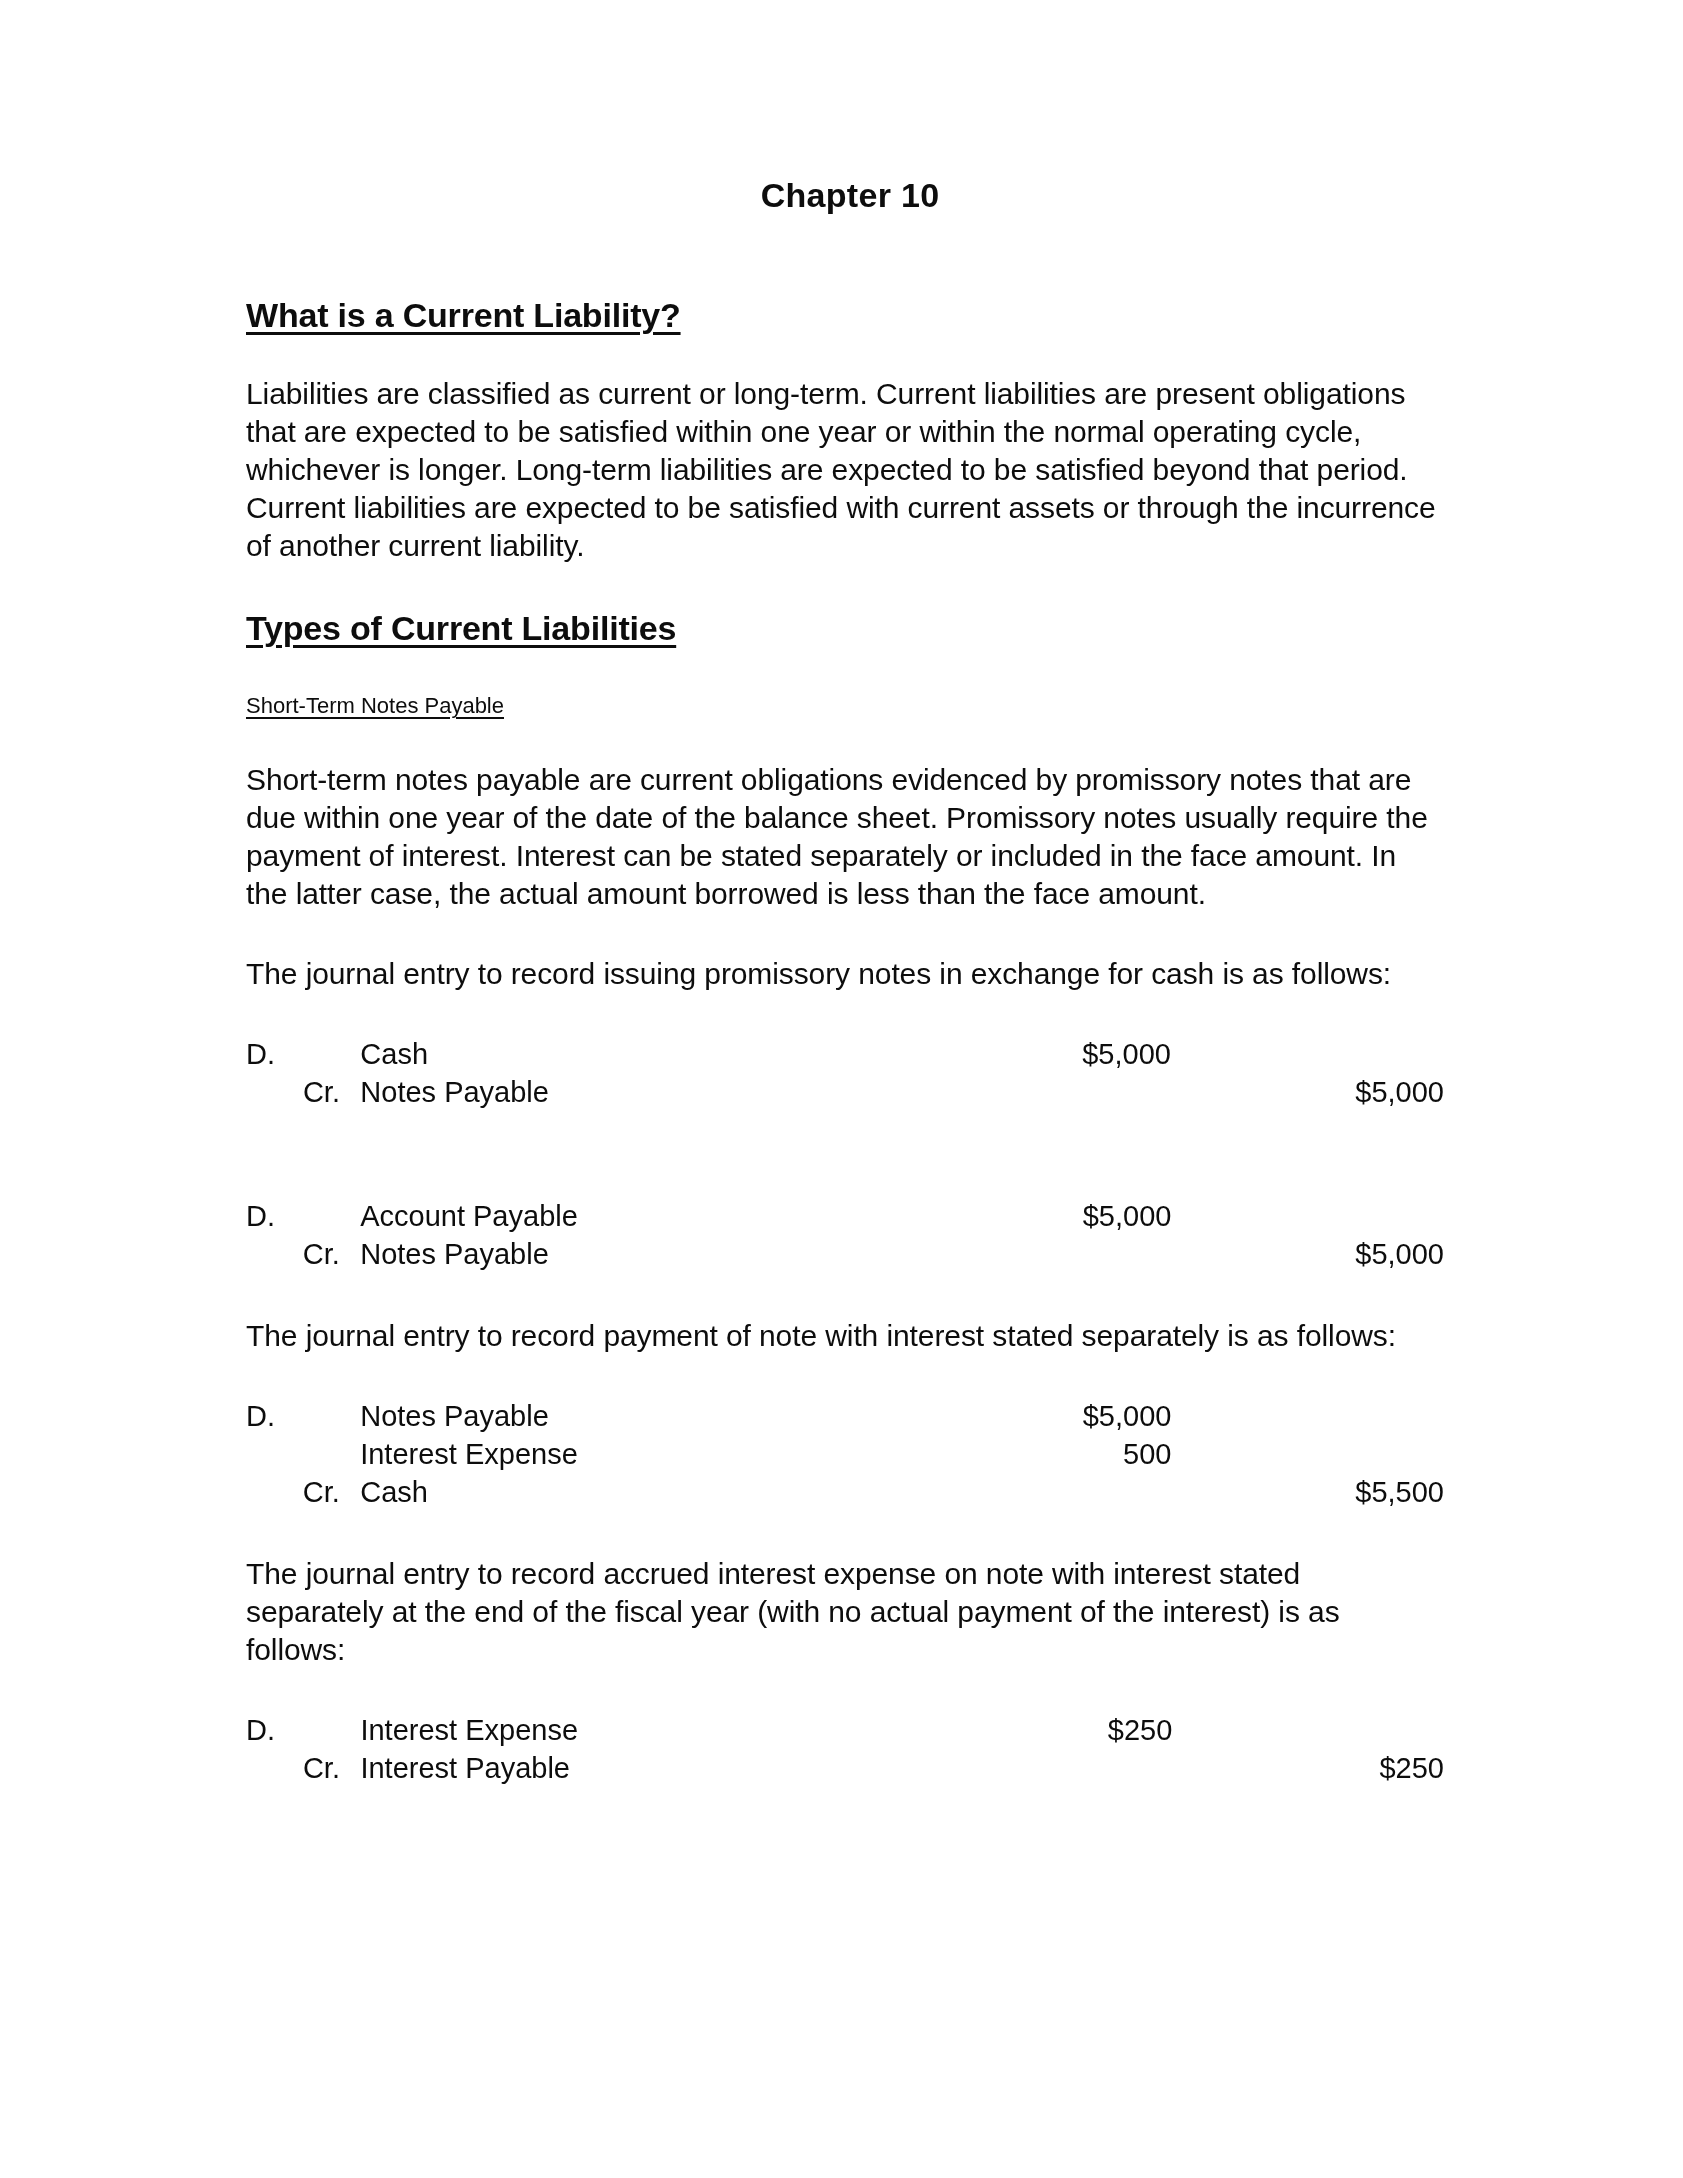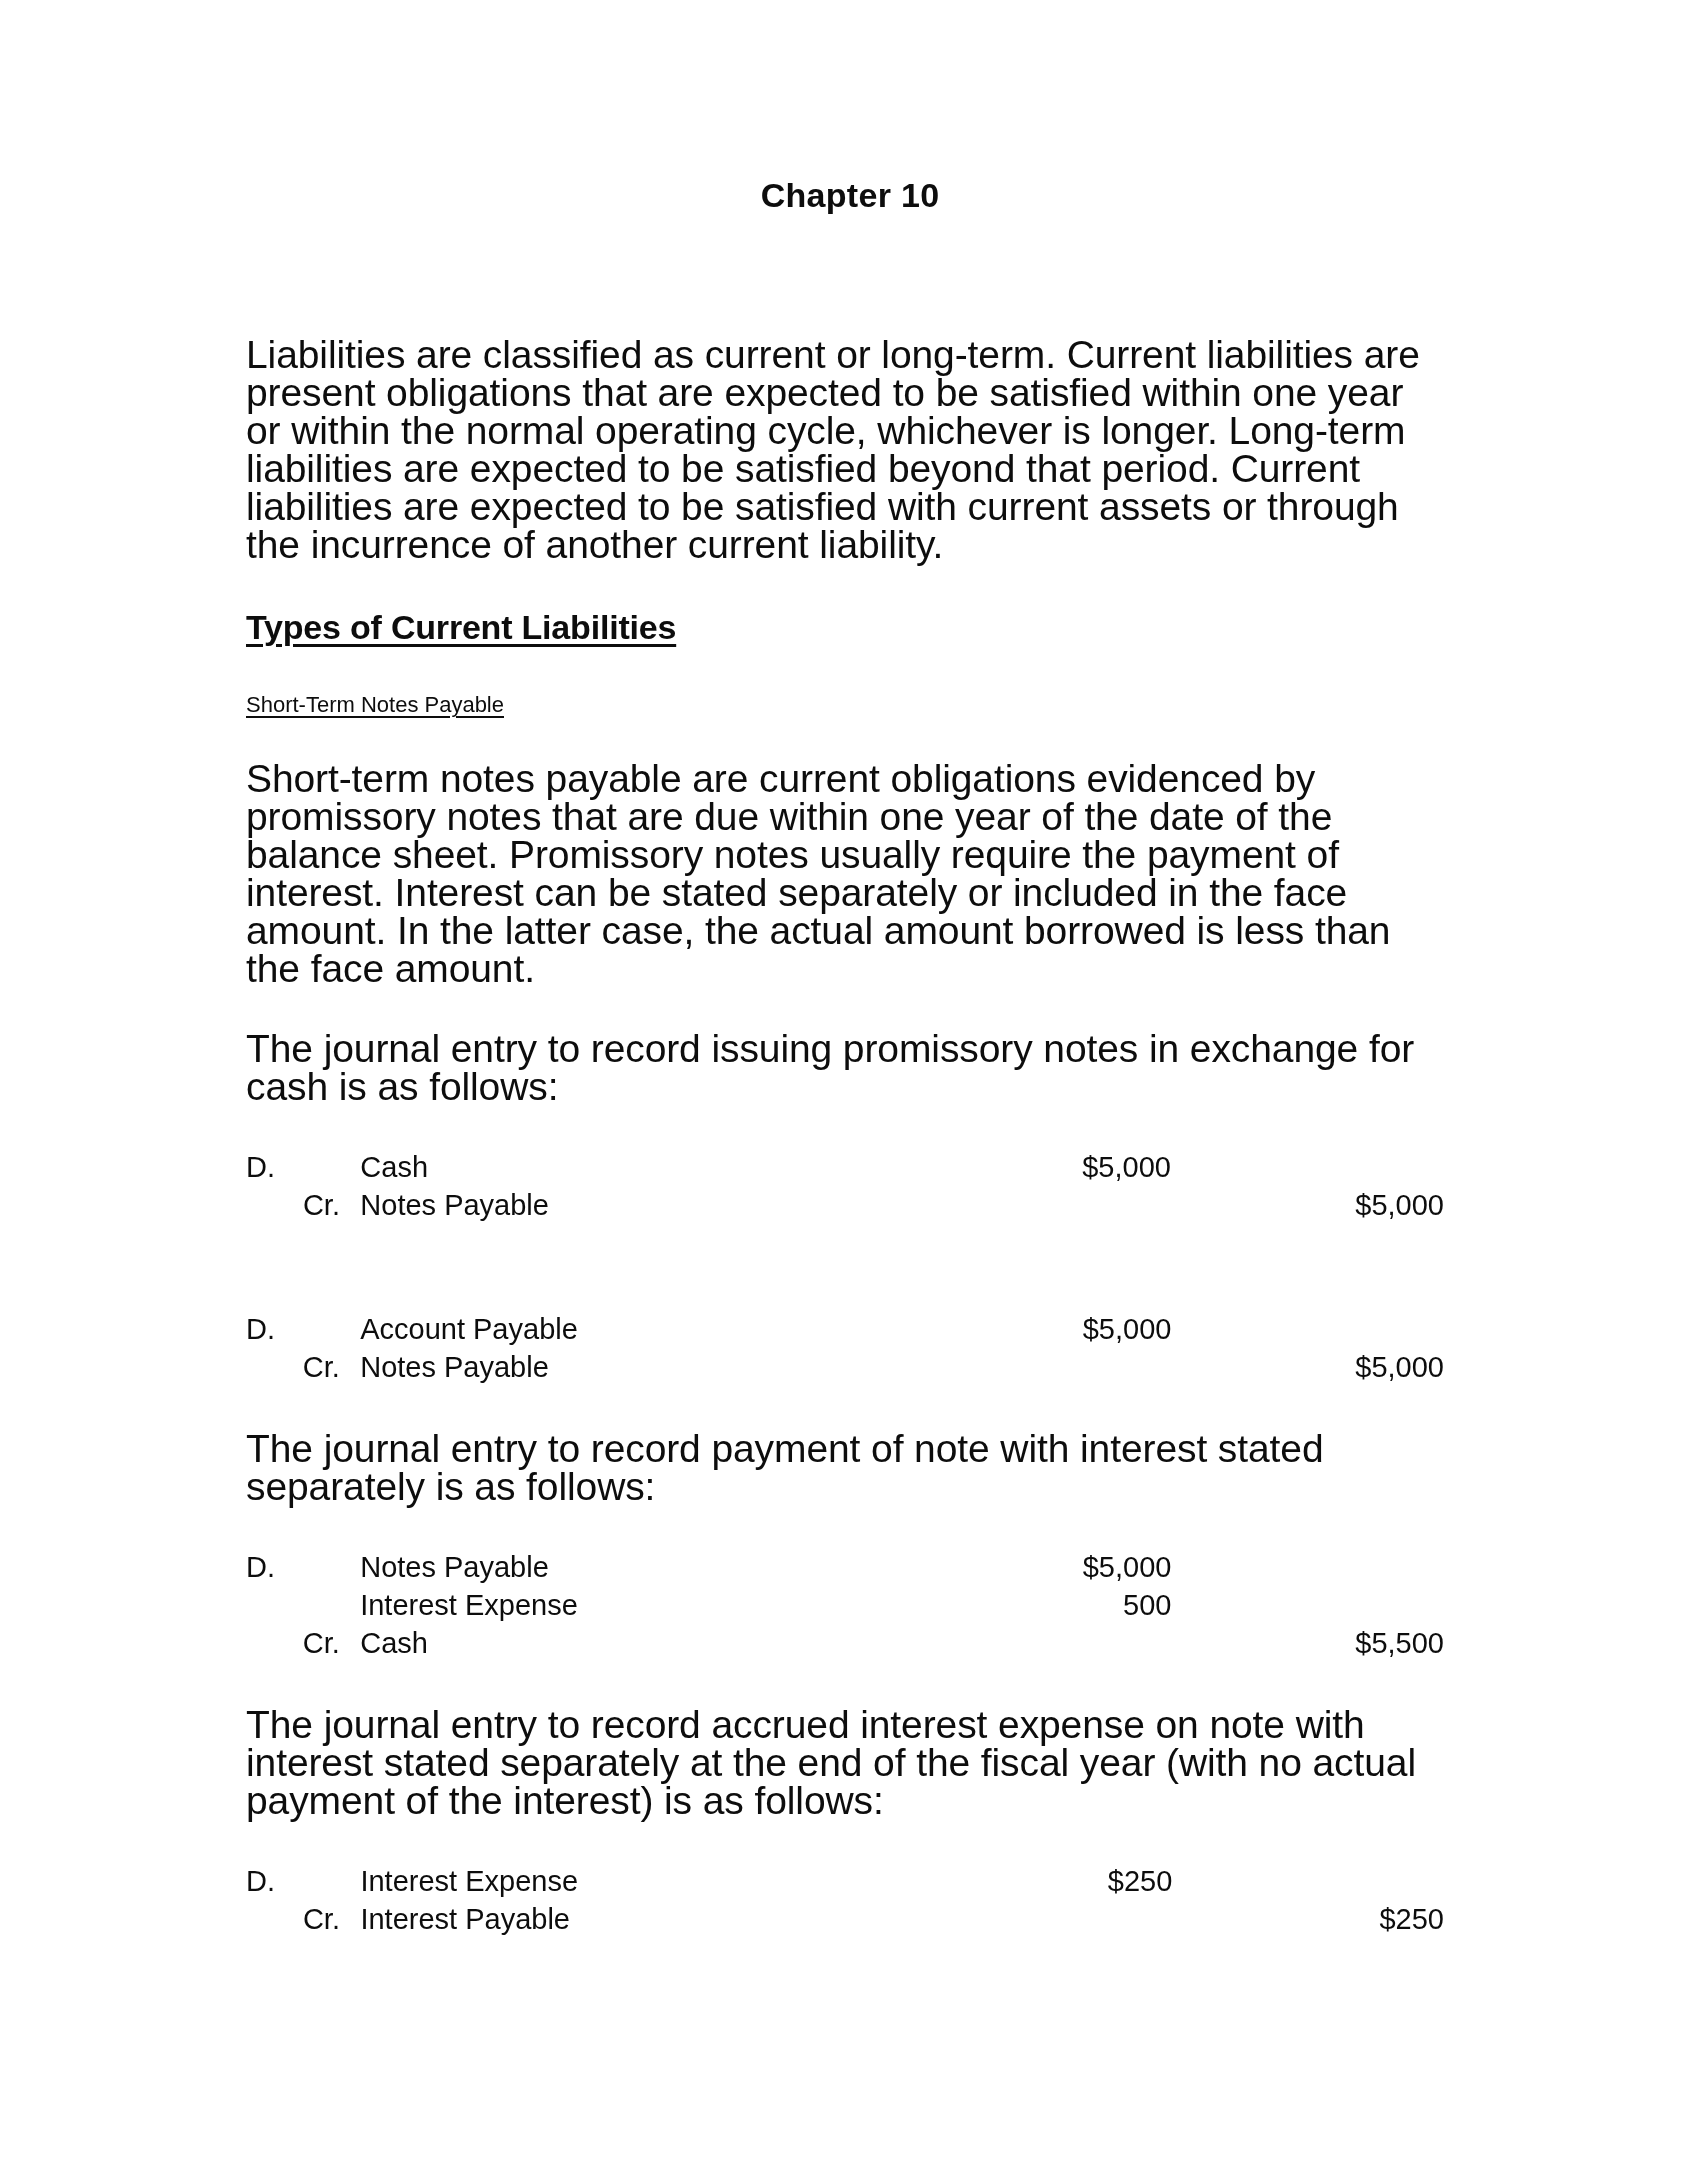--- a/index.html
+++ b/index.html
@@ -53,21 +53,21 @@
   .h3 {
     font-size: 22px;
     font-weight: normal;
     text-decoration: underline;
     text-underline-offset: 4px;
     text-decoration-thickness: 2px;
     margin: 0;
   }
 
   p.body {
-    font-size: 39px;
+    font-size: 30px;
     line-height: 38px;
     margin: 0;
     text-align: left;
     letter-spacing: -0.1px;
   }
 
   .sp-title-h2   { height: 81px; }
   .sp-h2-para    { height: 40px; }
   .sp-para-h2    { height: 44px; }
   .sp-h2-h3      { height: 45px; }
@@ -109,20 +109,21 @@
 </head>
 <body>
 
 <div class="page">
   <div class="content">
 
     <h1 class="doc-title">Chapter 10</h1>
 
     <div class="sp-title-h2"></div>
 
+    <h2 class="h2">What is a Current Liability?</h2>
 
     <div class="sp-h2-para"></div>
 
     <p class="body">Liabilities are classified as current or long-term.  Current liabilities are present obligations that are expected to be satisfied within one year or within the normal operating cycle, whichever is longer. Long-term liabilities are expected to be satisfied beyond that period.  Current liabilities are expected to be satisfied with current assets or through the incurrence of another current liability.</p>
 
     <div class="sp-para-h2"></div>
 
     <h2 class="h2">Types of Current Liabilities</h2>
 
     <div class="sp-h2-h3"></div>

